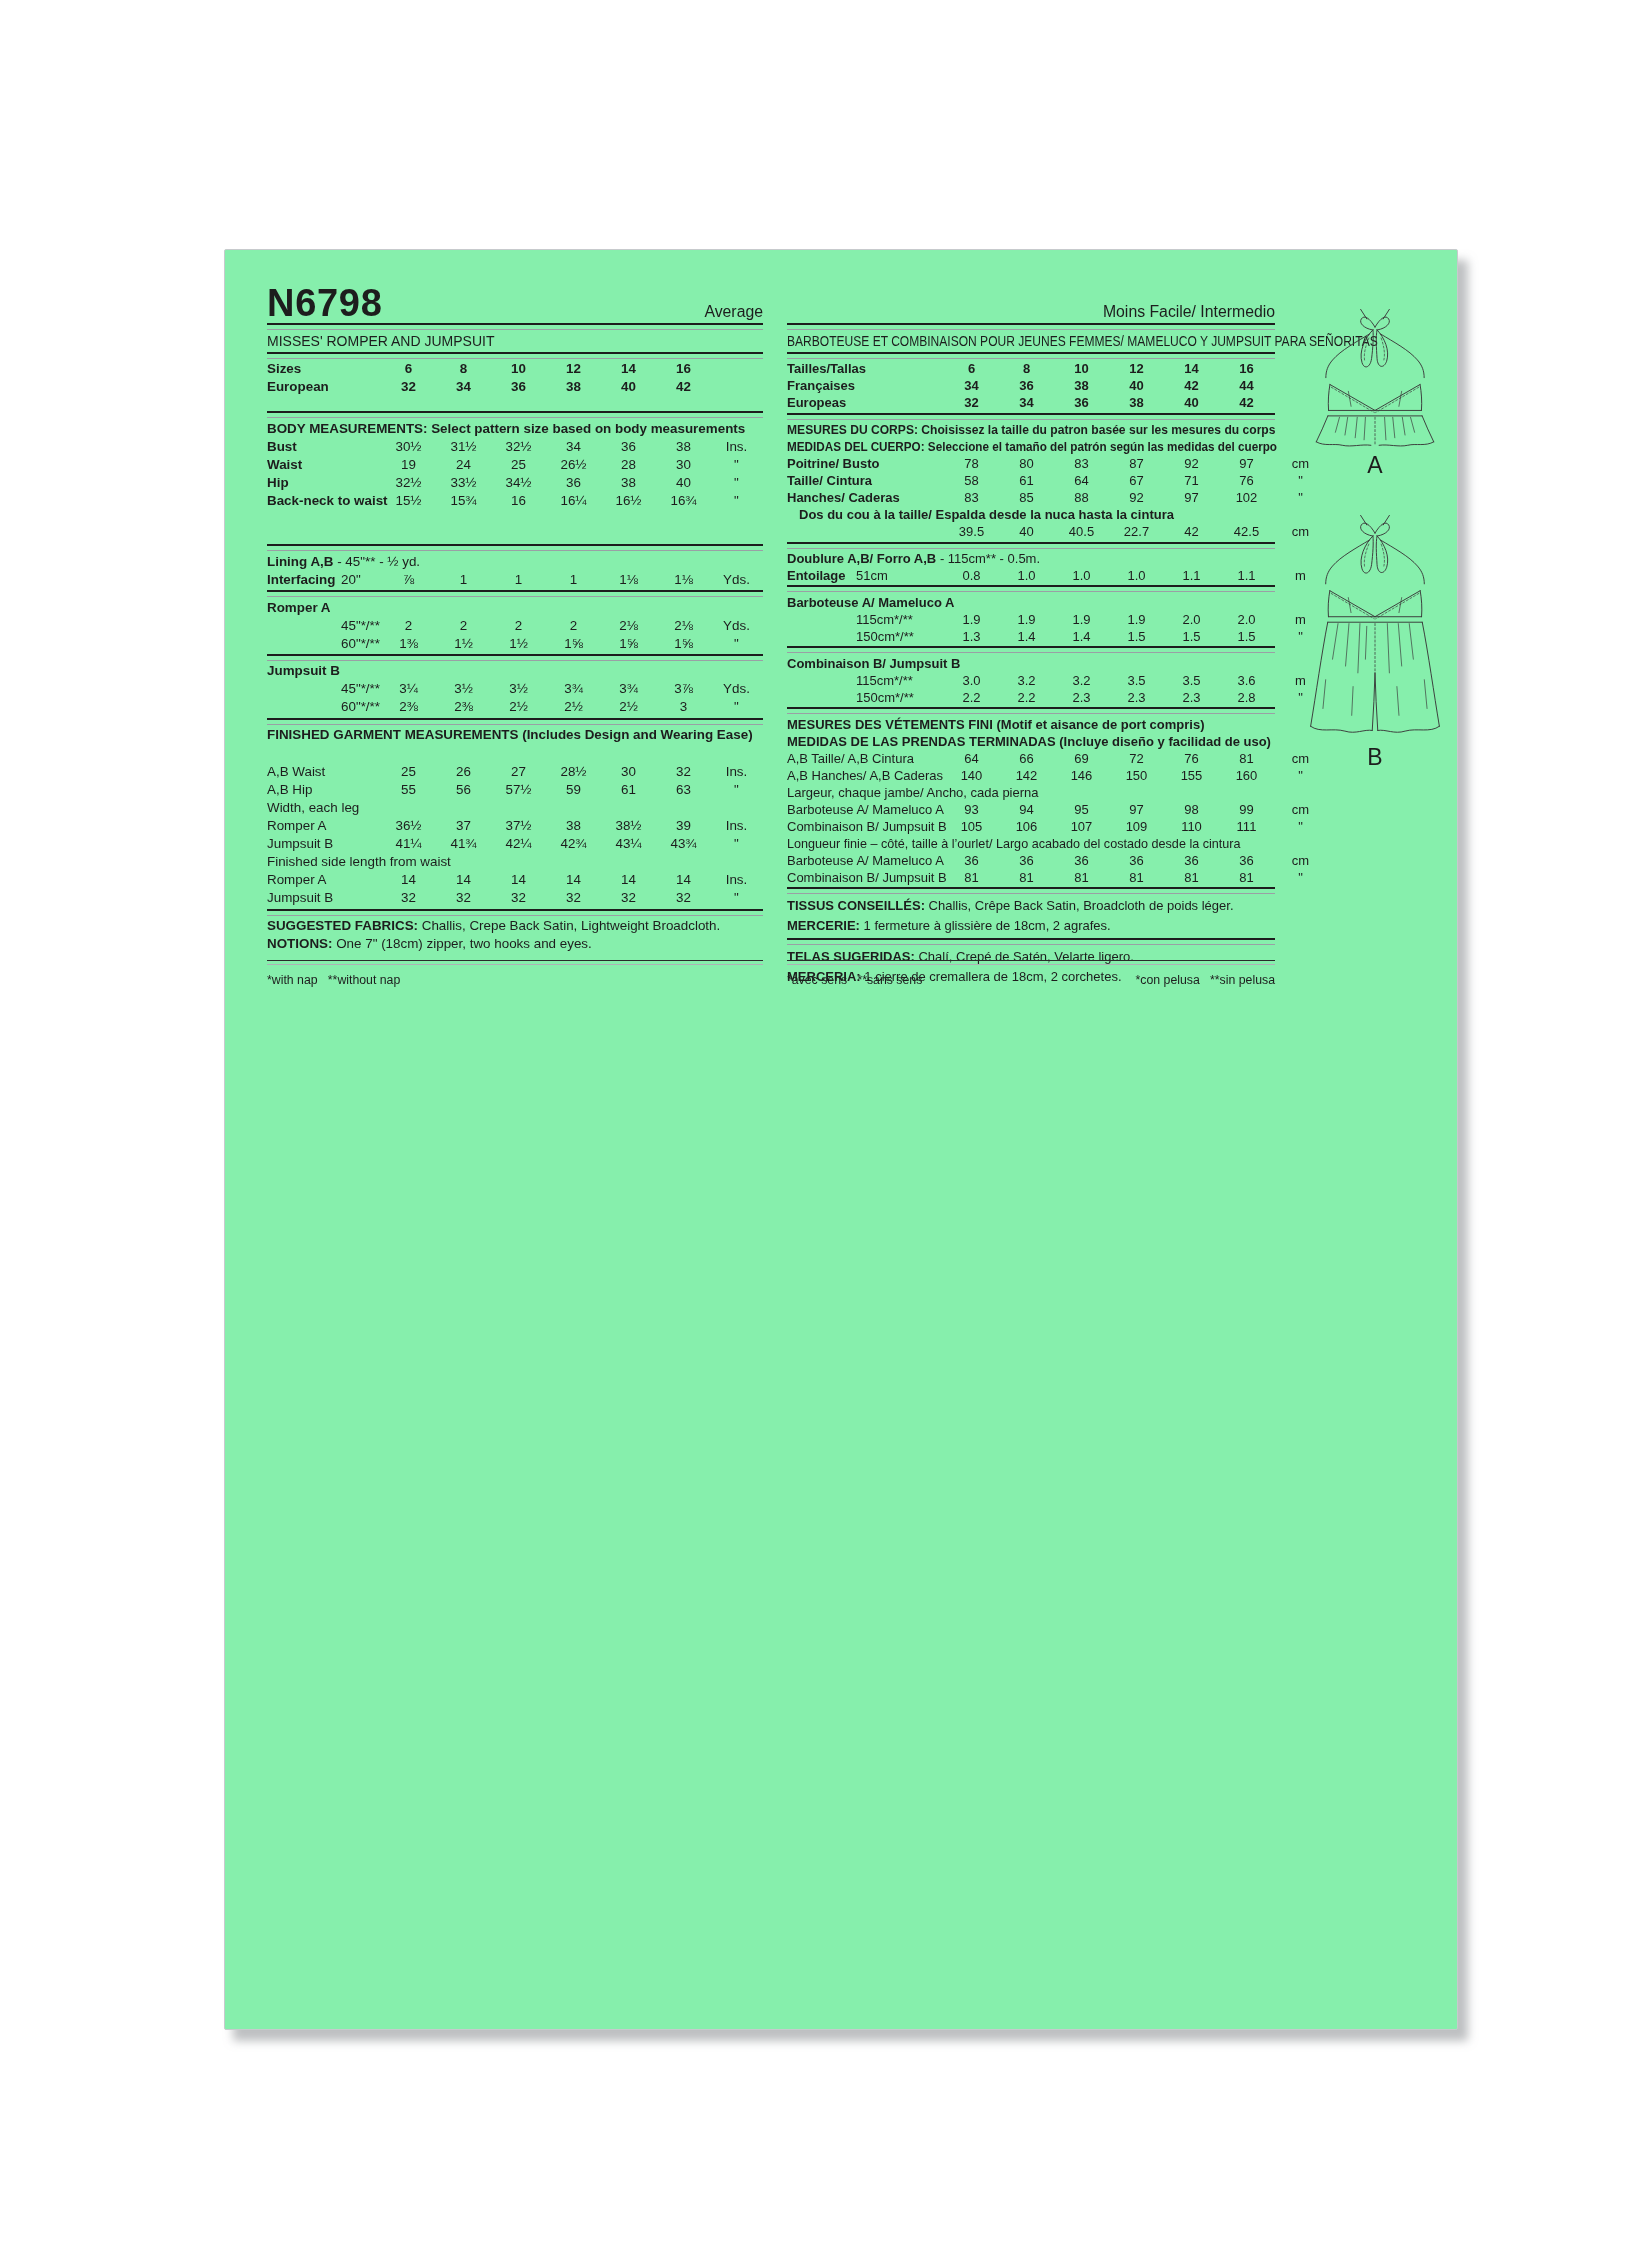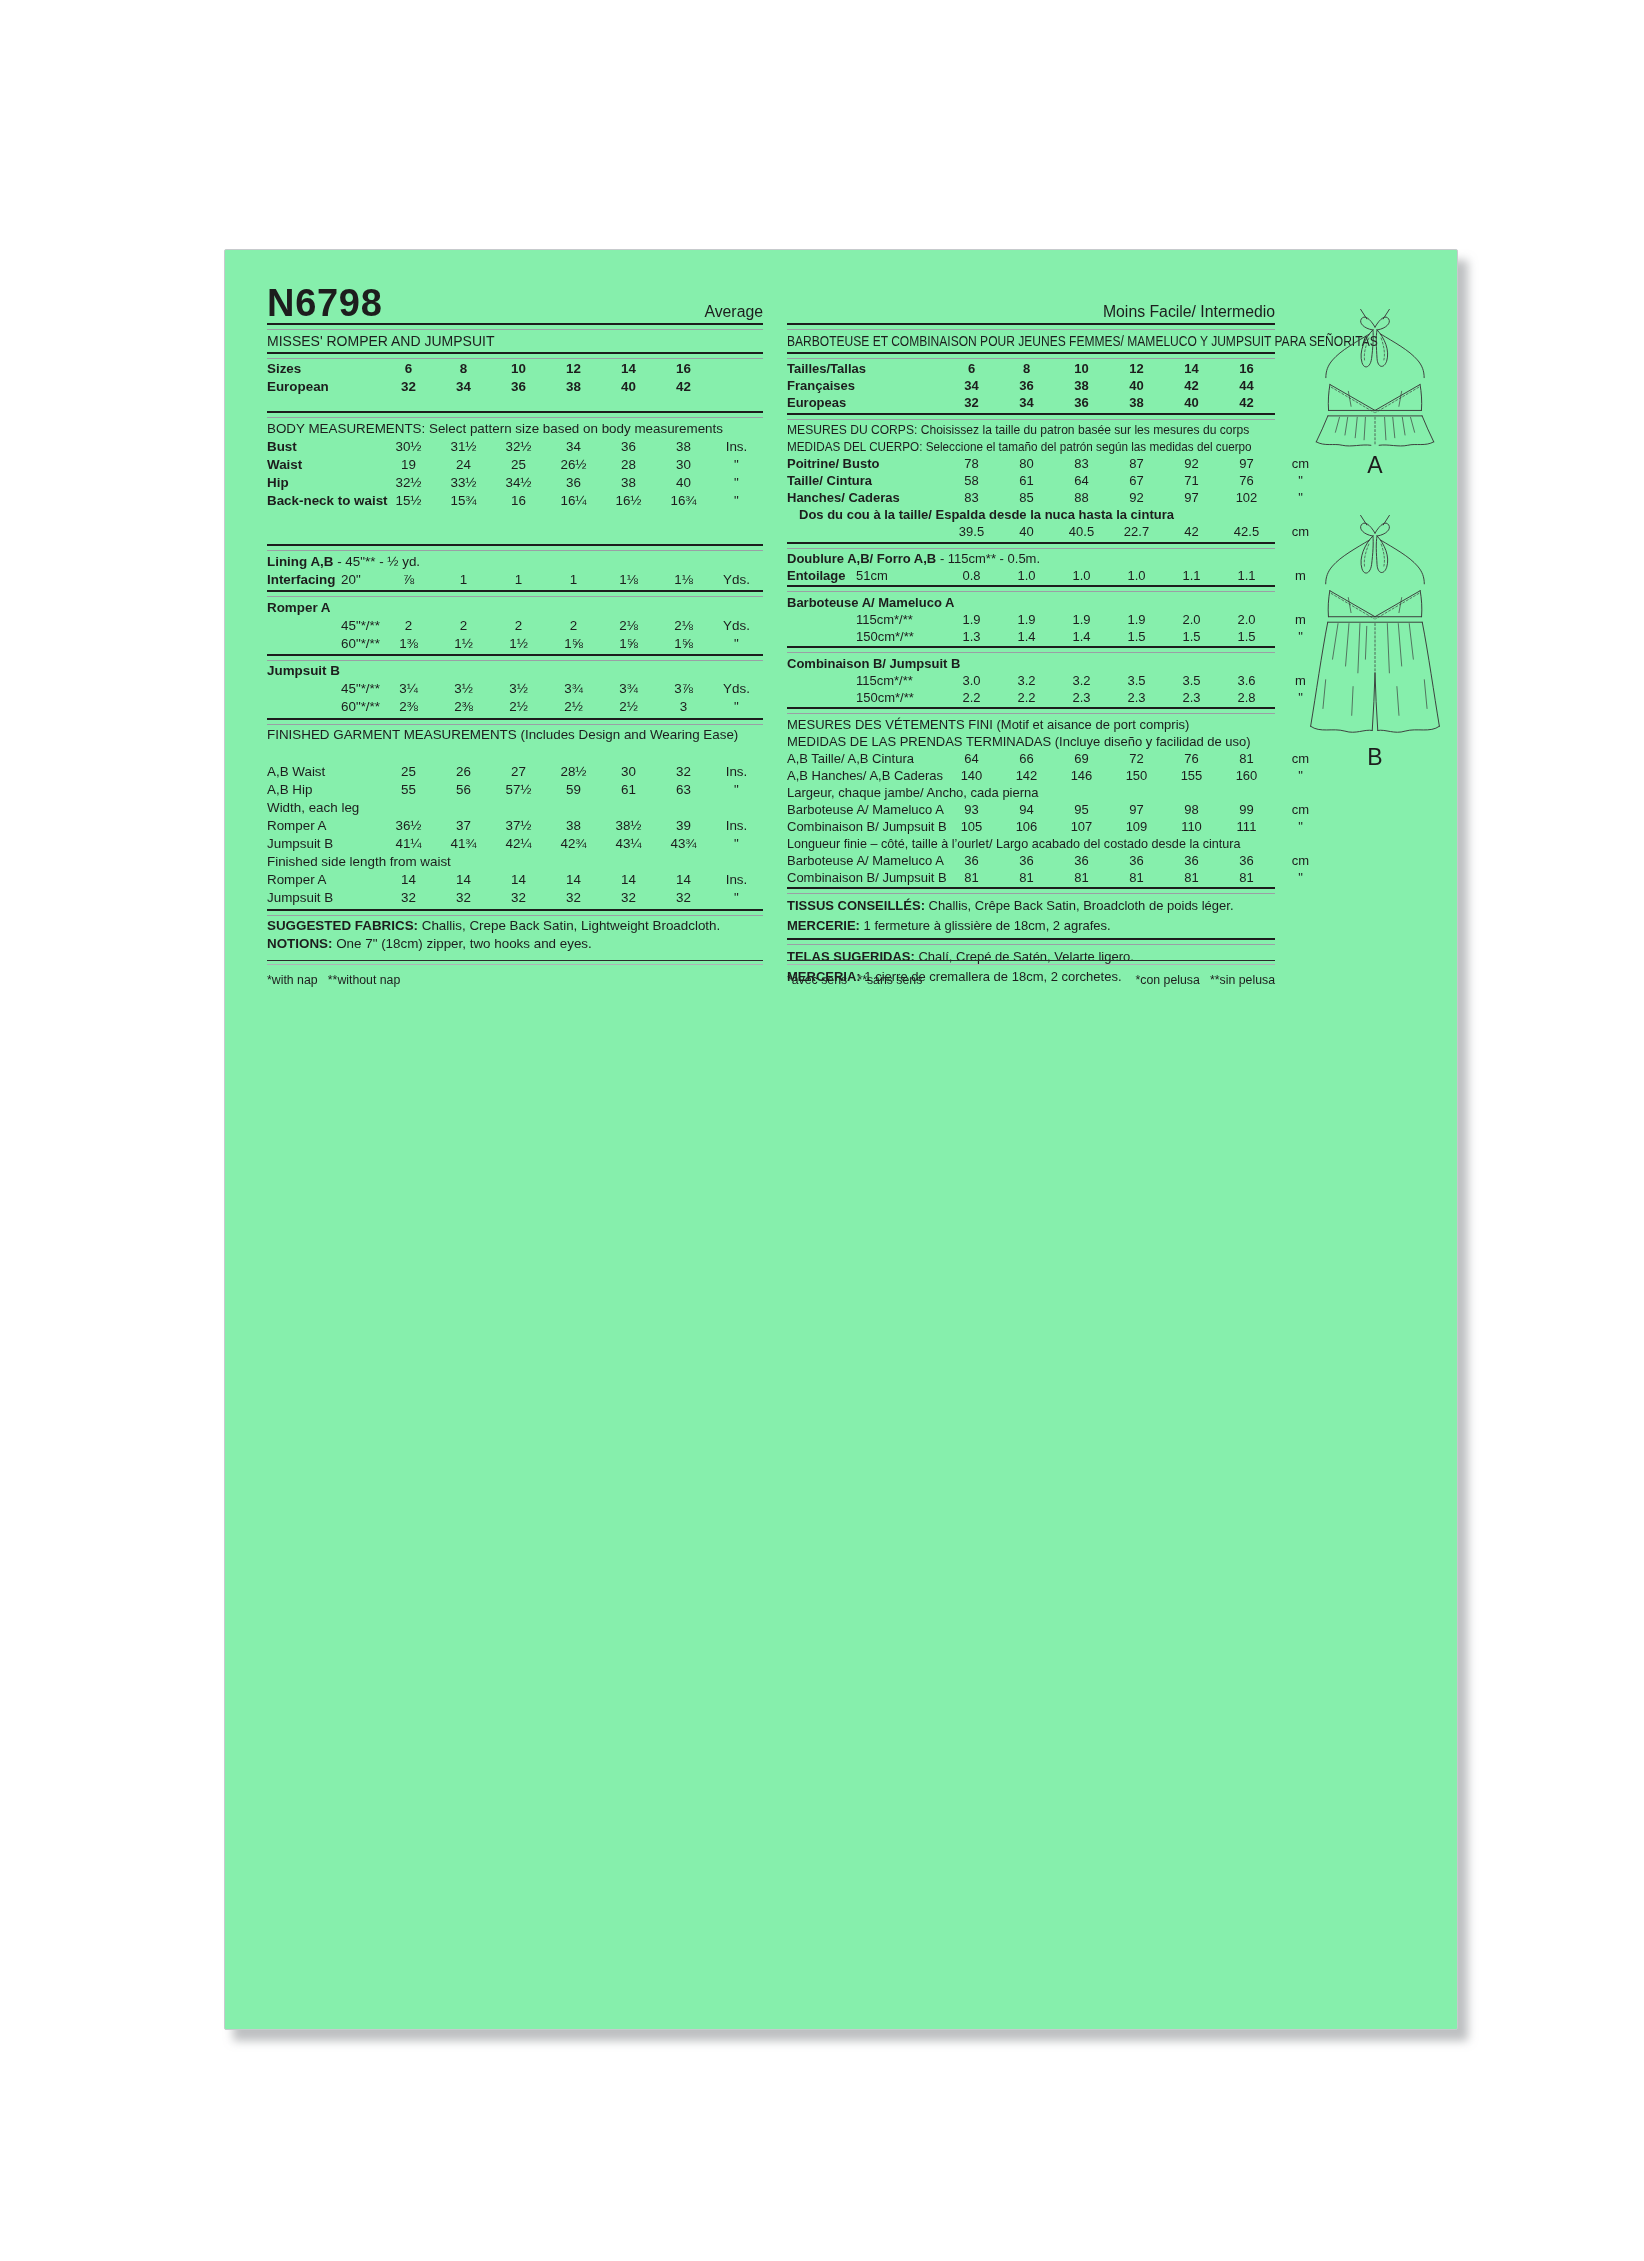--- a/index.html
+++ b/index.html
@@ -12,21 +12,21 @@
   .col-left{left:42px;width:496px;}
   .col-right{left:562px;width:488px;}
   .titlebar{height:72px;position:relative;}
   .pattern-number{position:absolute;left:0;bottom:0;font-size:38px;font-weight:700;
                   letter-spacing:0.7px;line-height:1;}
   .difficulty{position:absolute;right:0;bottom:2.7px;font-size:15.8px;font-weight:400;line-height:1;}
   .rule{height:4.1px;border-top:2.1px solid #1d1d1d;border-bottom:0.7px solid #9aa0a5;margin:1.4px 0;}
   .rule.thin{height:2.7px;border-top:1.4px solid #2a2a2a;border-bottom:0.7px solid #aeb2b6;}
   .garment-title{font-size:14px;font-weight:400;line-height:18.5px;white-space:nowrap;}
   .fitx{transform-origin:left center;display:block;white-space:nowrap;}
-  .hdr{font-size:13.4px;font-weight:400;line-height:18px;white-space:nowrap;}
+  .hdr{font-size:13.4px;font-weight:700;line-height:18px;white-space:nowrap;}
   .lblline{font-size:13.4px;line-height:18px;white-space:nowrap;}
   .lblline.b{font-weight:700;padding-left:12px;}
   .txtline{font-size:13.4px;line-height:18px;white-space:nowrap;}
   .txtline b{font-weight:700;}
   .col-right .hdr,.col-right .lblline,.col-right .txtline,.col-right .row{font-size:13px;line-height:17px;}
   .col-right .txtline.tall{line-height:20.6px;}
   .row{display:grid;font-size:13.4px;line-height:18px;}
   .col-left .row{grid-template-columns:114px repeat(6,55px) 51px;}
   .col-right .row{grid-template-columns:153px repeat(6,47px) 45px;gap:8px;}
   .cell{white-space:nowrap;}

